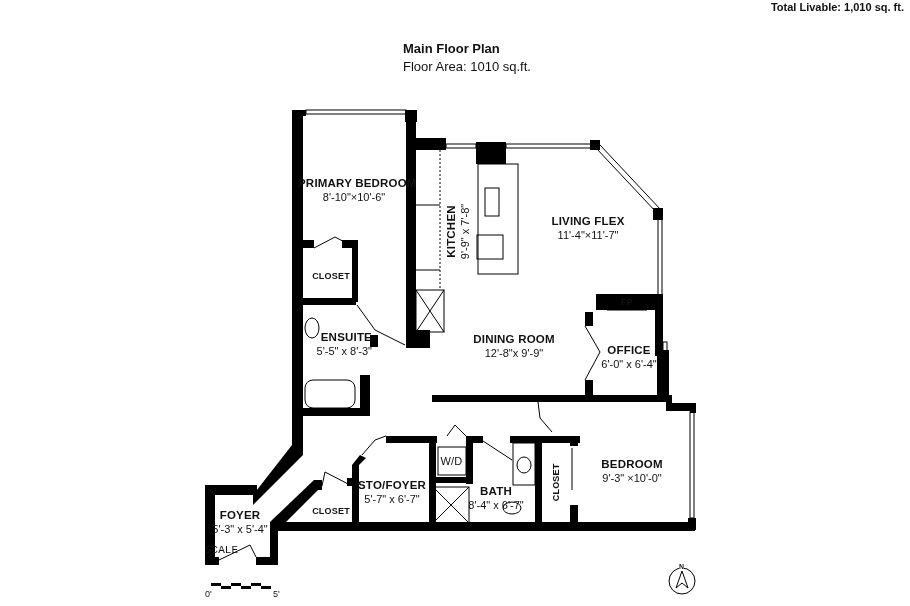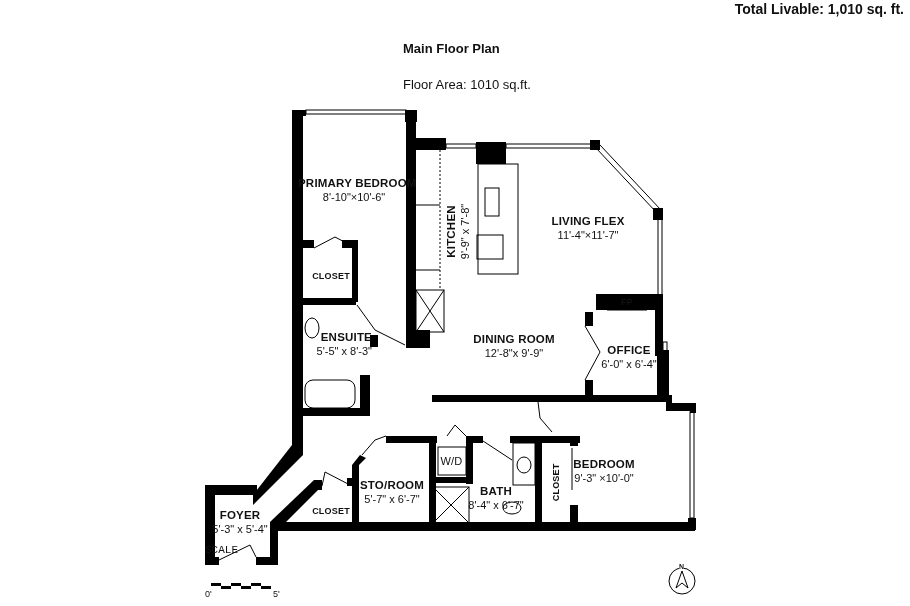--- a/index.html
+++ b/index.html
@@ -1,20 +1,20 @@
 <!DOCTYPE html>
 <html><head>
 <meta charset="utf-8">
 <style>
   html, body { margin:0; padding:0; background:#ffffff; }
   body { width:910px; height:606px; position:relative; overflow:hidden;
          font-family:"Liberation Sans", "DejaVu Sans", sans-serif; color:#111; }
-  .total { position:absolute; right:6px; top:1px; font-size:14px; font-weight:bold; }
+  .total { position:absolute; right:6px; top:1px; font-size:11px; font-weight:bold; }
   .title { position:absolute; left:403px; top:41px; font-size:13px; font-weight:bold; }
-  .subtitle { position:absolute; left:403px; top:77px; font-size:13px; }
+  .subtitle { position:absolute; left:403px; top:59px; font-size:13px; }
   svg.plan { position:absolute; left:0; top:0; }
   .room { position:absolute; text-align:center; white-space:nowrap; line-height:1.2; }
   .room .name { font-weight:bold; font-size:11.5px; letter-spacing:0.2px; }
   .room .dims { font-size:11px; }
   .room.small .name { font-size:9px; }
   .vert { transform-origin:center center; transform:rotate(-90deg); }
   .scale-label { position:absolute; left:205px; top:544px; font-size:11px;font-family:Liberation Mono, monospace; }
   .scale-0 { position:absolute; left:205px; top:589px; font-size:9px; }
   .scale-5 { position:absolute; left:273px; top:589px; font-size:9px; }
   .compass { position:absolute; left:667px; top:566px; width:30px; height:30px; }
@@ -179,34 +179,34 @@
   <div class="dims">6'-0" x 6'-4"</div>
 </div>
 <div class="room" style="left:212px; top:509px; width:56px;">
   <div class="name">FOYER</div>
   <div class="dims">5'-3" x 5'-4"</div>
 </div>
 <div class="room small" style="left:311px; top:506px; width:40px;">
   <div class="name">CLOSET</div>
 </div>
 <div class="room" style="left:358px; top:479px; width:68px;">
-  <div class="name">STO/ROOM</div>
+  <div class="name">STO/FOYER</div>
   <div class="dims">5'-7" x 6'-7"</div>
 </div>
 <div class="room small" style="left:438px; top:455px; width:27px;">
   <div class="name" style="font-weight:normal; font-size:11px;">W/D</div>
 </div>
 <div class="room" style="left:466px; top:485px; width:60px;">
   <div class="name">BATH</div>
   <div class="dims">8'-4" x 6'-7"</div>
 </div>
 <div class="room small vert" style="left:536px; top:477px; width:40px;">
   <div class="name">CLOSET</div>
 </div>
-<div class="room" style="left:564px; top:458px; width:80px;">
+<div class="room" style="left:592px; top:458px; width:80px;">
   <div class="name">BEDROOM</div>
   <div class="dims">9'-3" ×10'-0"</div>
 </div>
 
 <div class="scale-label">SCALE</div>
 <div class="scale-0">0'</div>
 <div class="scale-5">5'</div>
 
 <svg class="compass" viewBox="0 0 30 30">
   <circle cx="15" cy="15" r="13" fill="none" stroke="#000" stroke-width="1"></circle>

